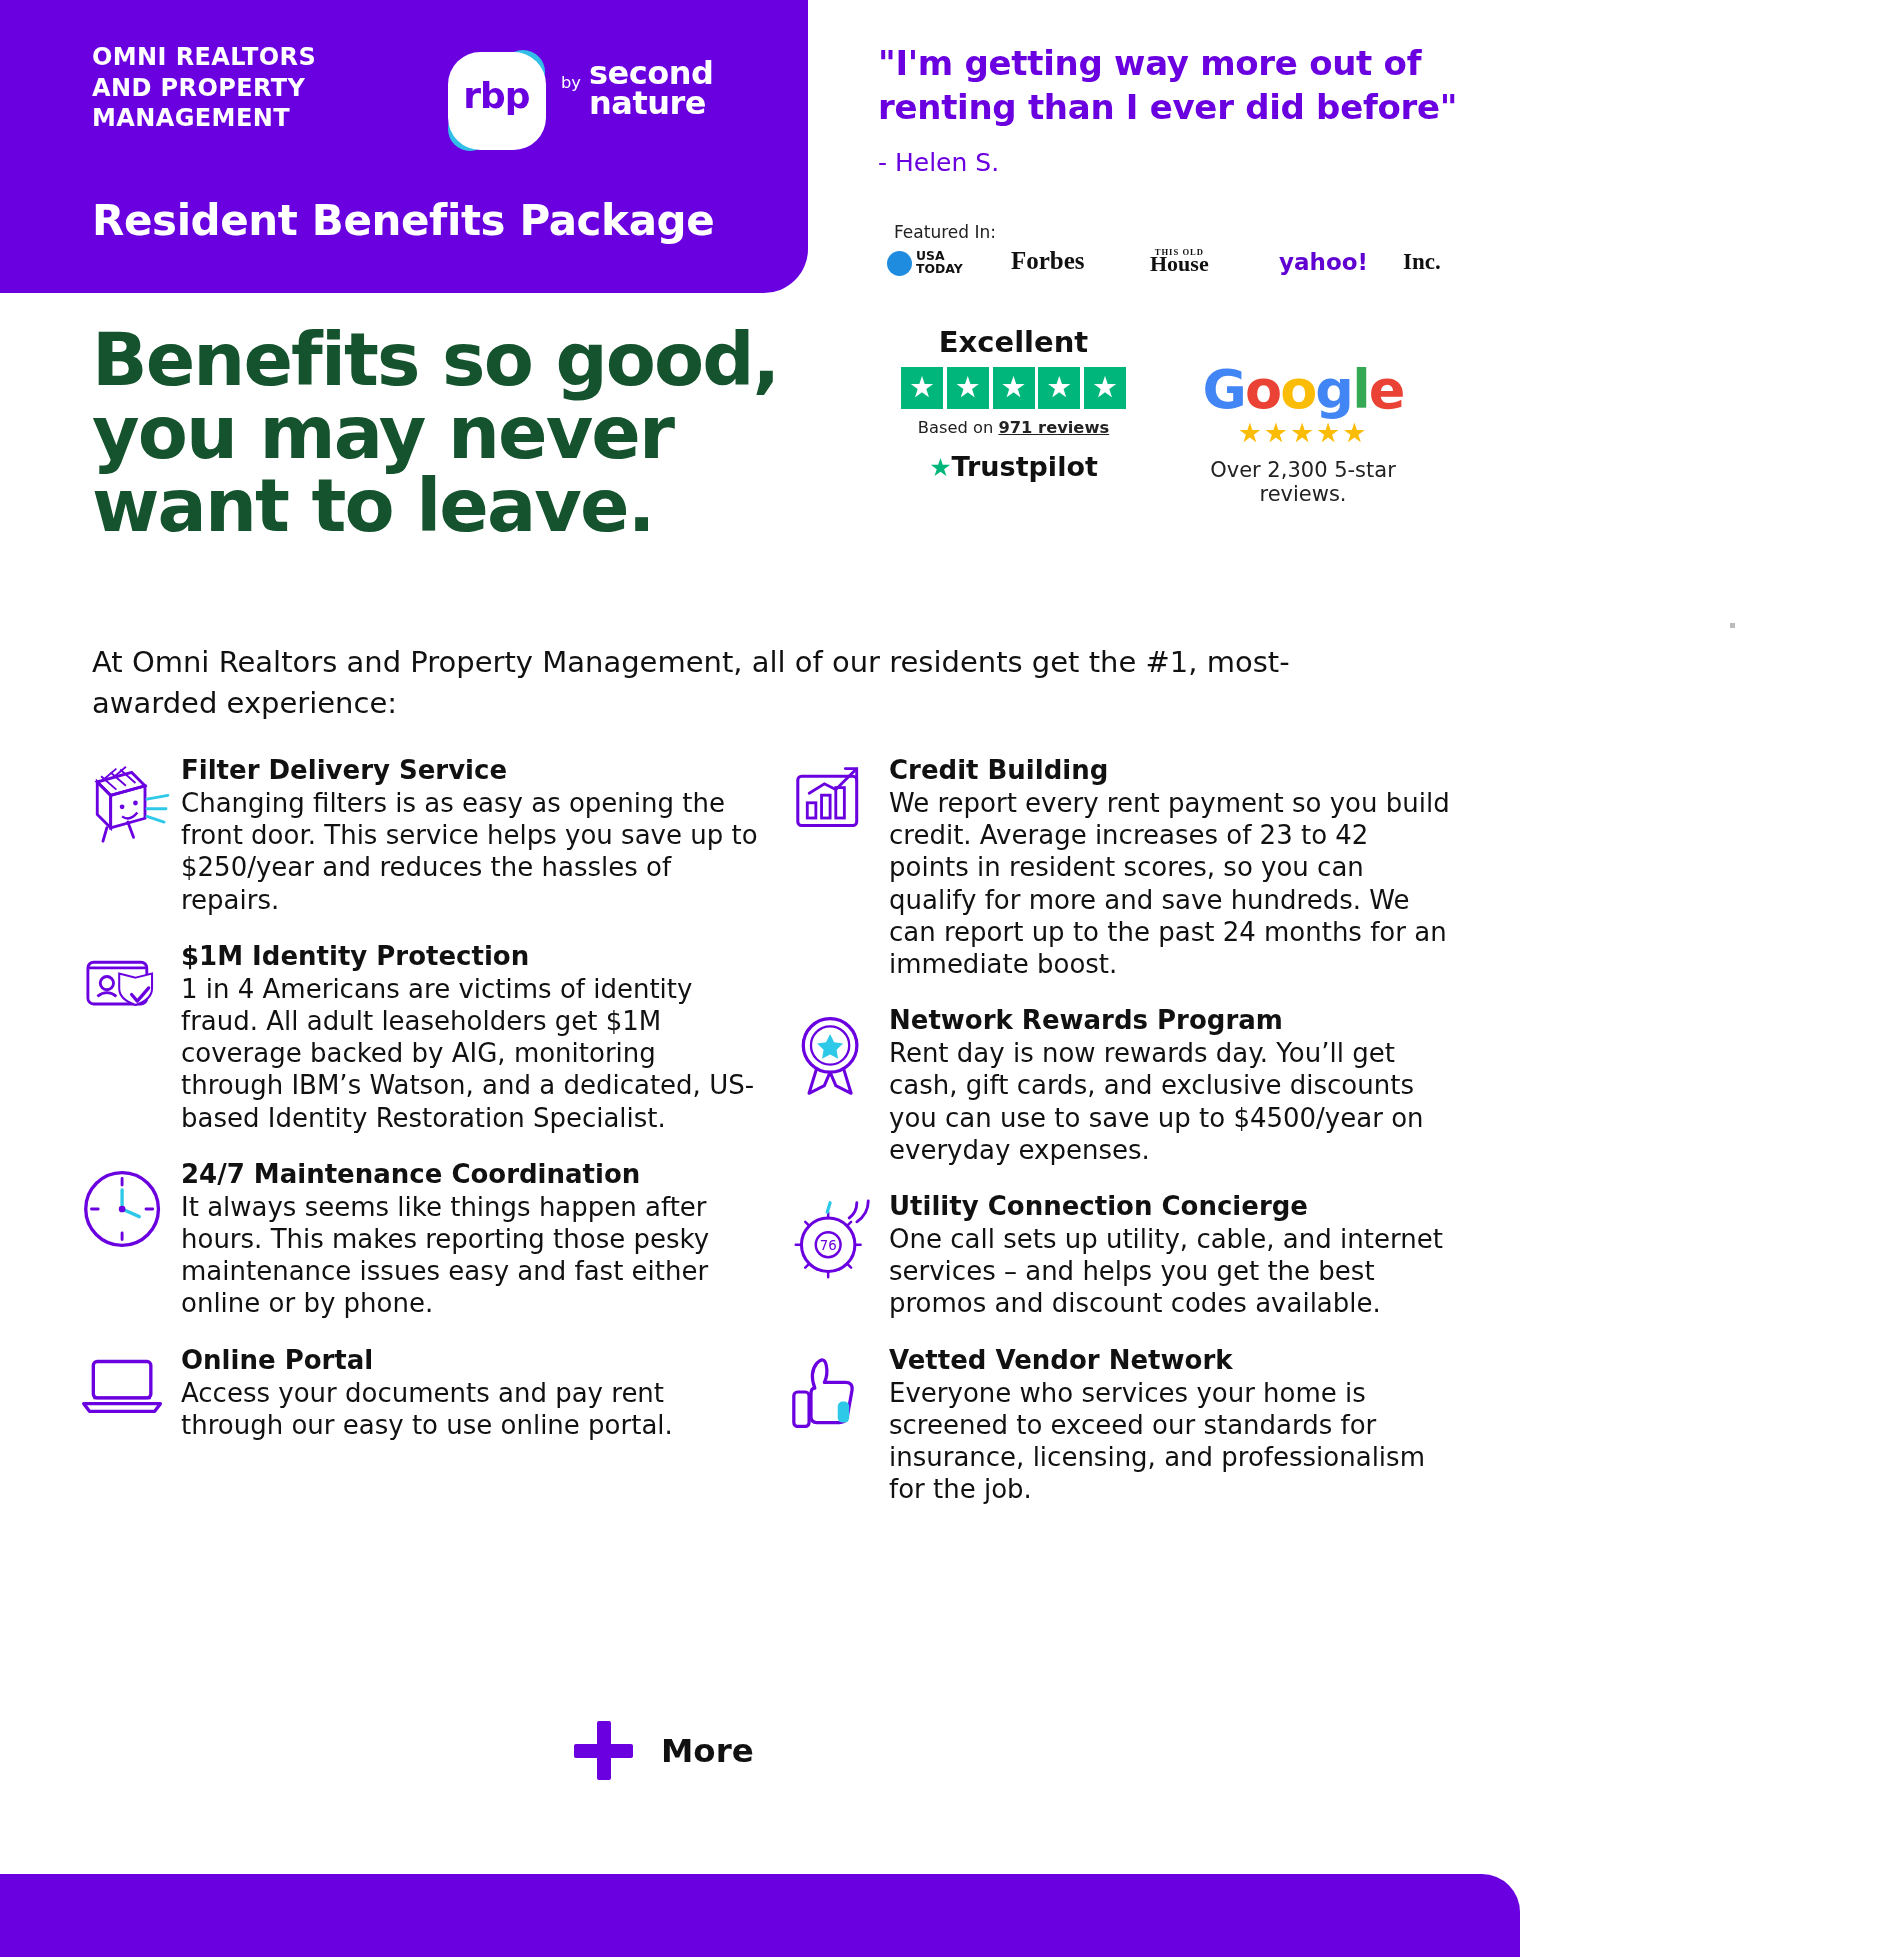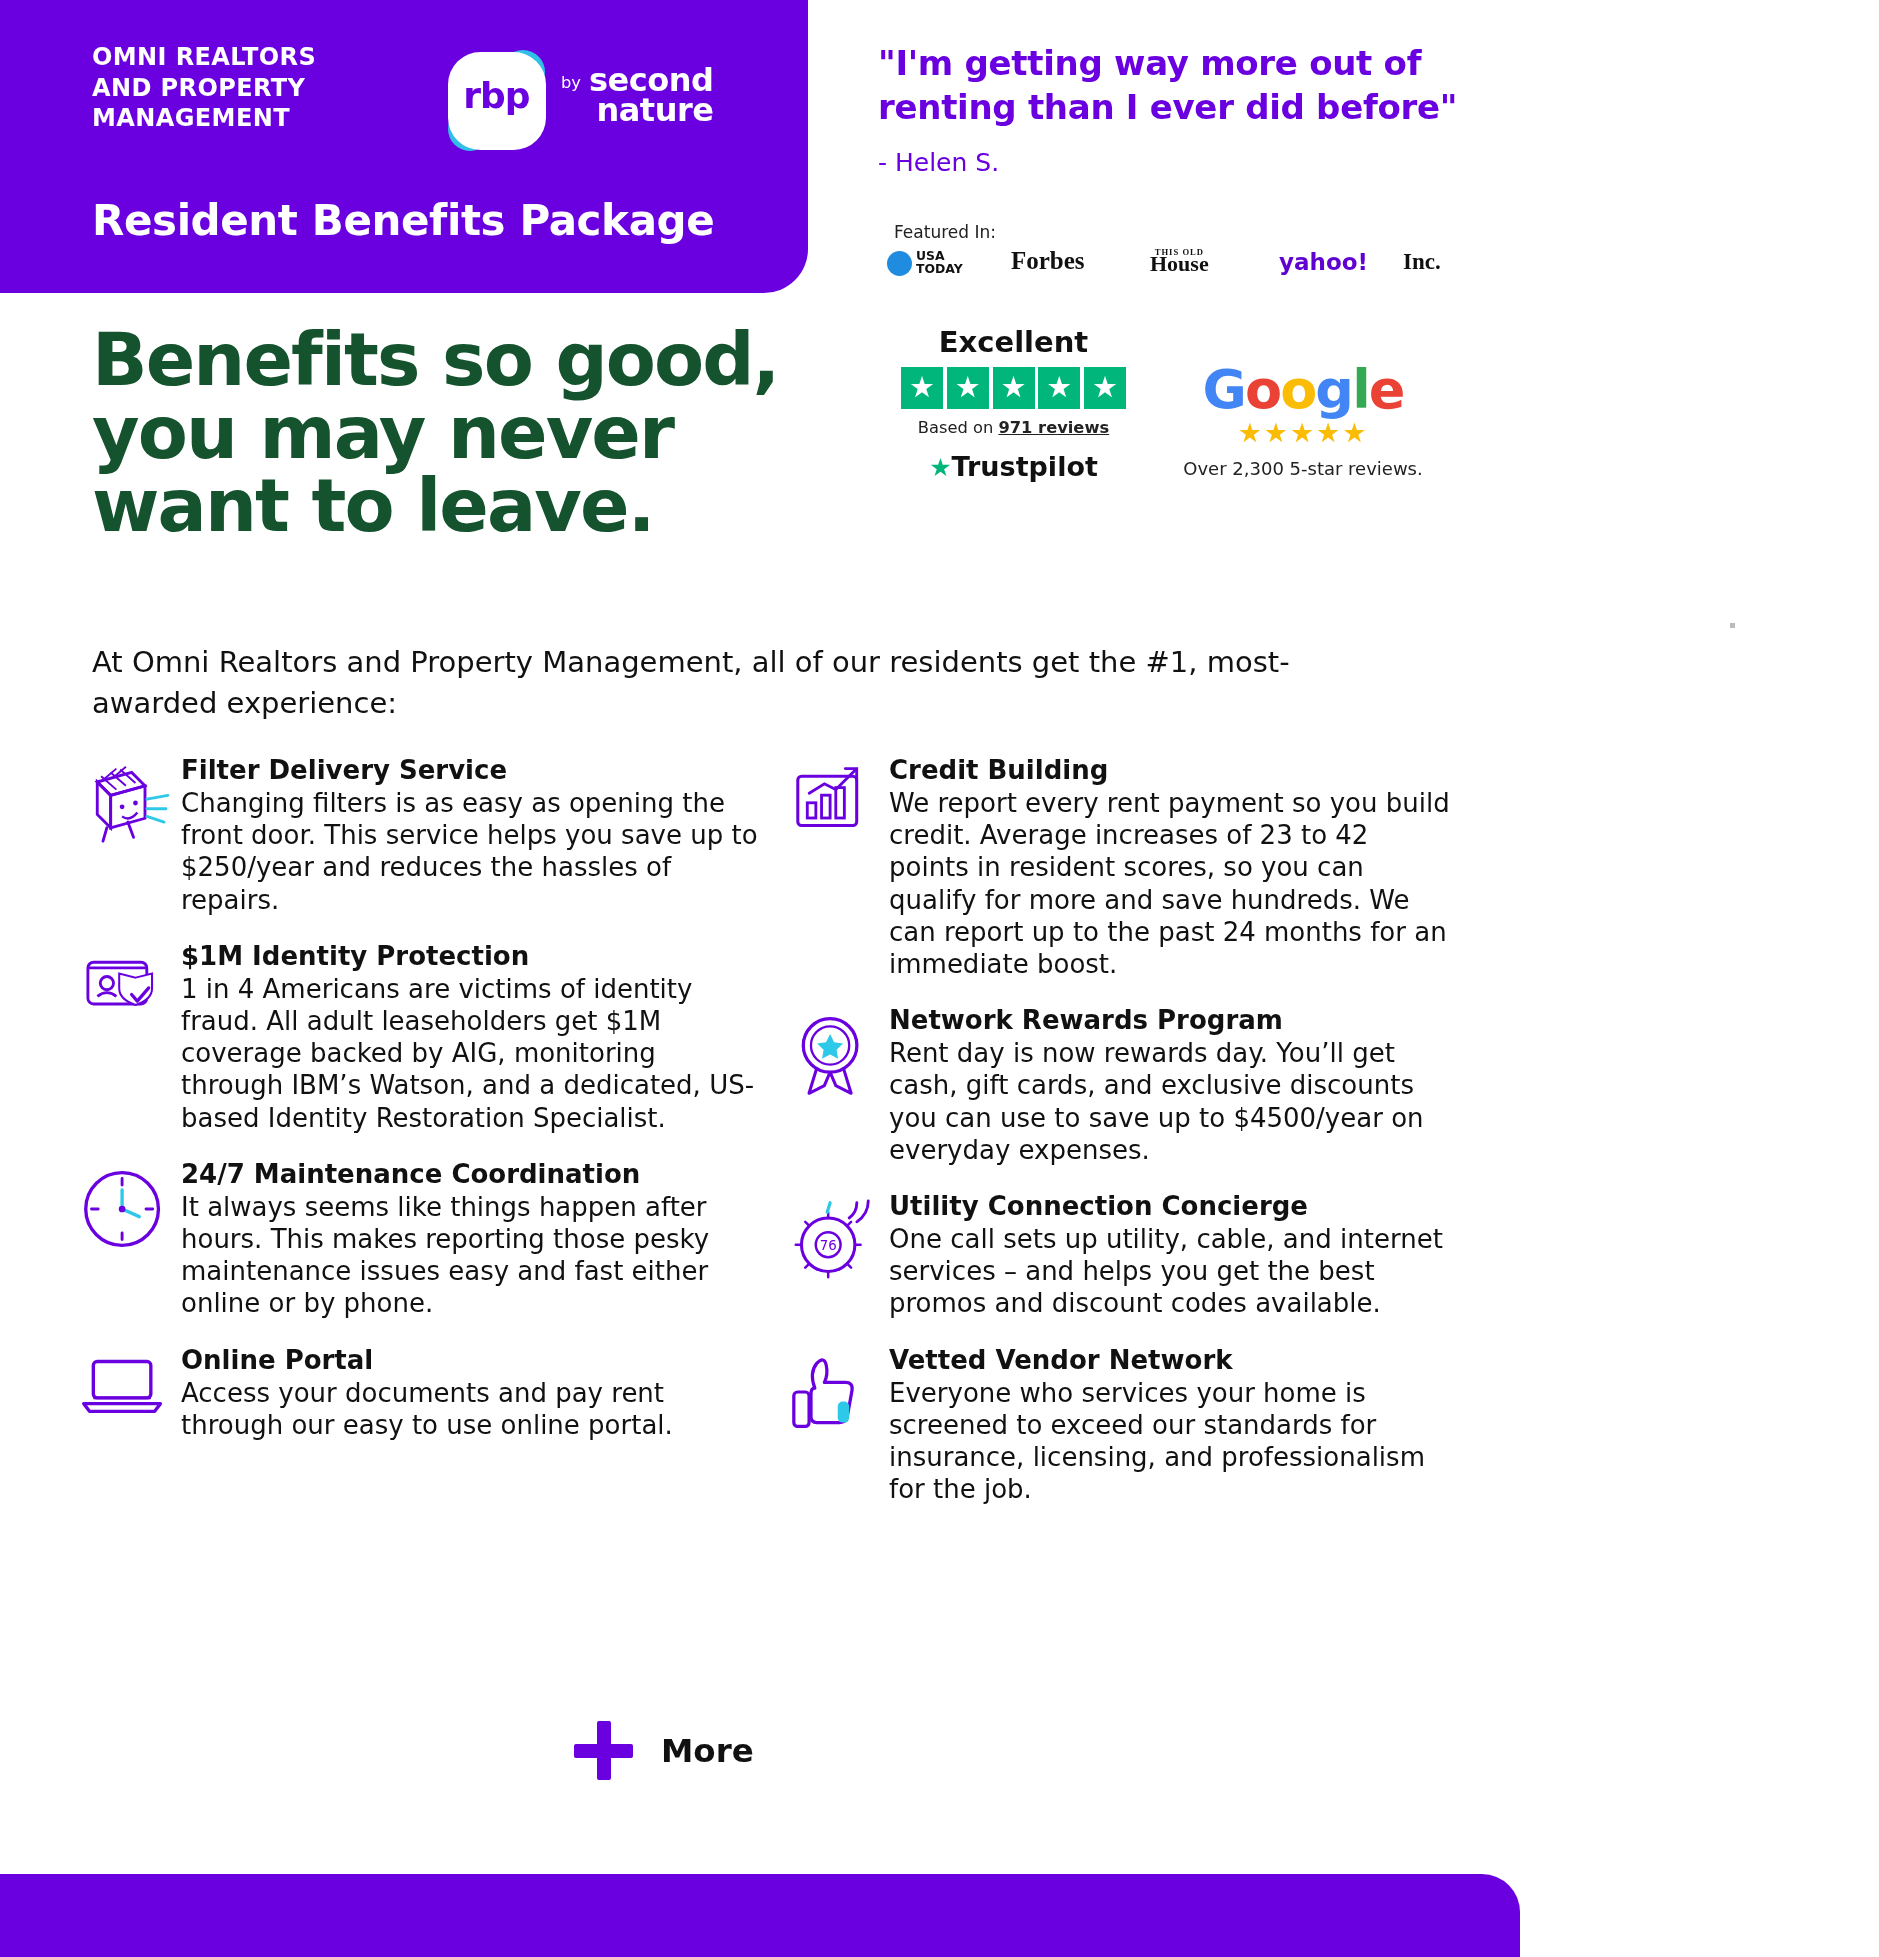--- a/index.html
+++ b/index.html
@@ -103,27 +103,26 @@
   .by-text {
     position: absolute;
     left: 117px;
     top: 25px;
     color: #ffffff;
     font-size: 16.3px;
   }
   .second-nature {
     position: absolute;
     left: 145px;
-    top: 17px;
+    top: 10px;
     color: #ffffff;
     font-size: 32px;
     font-weight: bold;
     line-height: 0.94;
     letter-spacing: -0.5px;
-    text-align: right;
   }
   .rbp-title {
     position: absolute;
     left: 92px;
     top: 196px;
     color: #ffffff;
     font-size: 42px;
     font-weight: bold;
     letter-spacing: -0.4px;
   }
@@ -229,21 +228,21 @@
   .google-block {
     position: absolute;
     left: 1174px;
     top: 358px;
     width: 258px;
     text-align: center;
   }
   .g-logo { font-size: 54px; font-weight: bold; letter-spacing: -1.9px; font-family: "DejaVu Sans", sans-serif; }
   .g-b { color: #4285F4; } .g-r { color: #EA4335; } .g-y { color: #FBBC05; } .g-g { color: #34A853; }
   .g-stars { color: #fbbc05; font-size: 27px; letter-spacing: 1.9px; margin-top: -3.8px; }
-  .g-sub { font-size: 18px; margin-top: 9.6px; color: #222; }
+  .g-sub { font-size: 21px; margin-top: 9.6px; color: #222; }
 
   
   .headline {
     position: absolute;
     left: 92px;
     top: 323px;
     width: 765px;
     font-size: 73px;
     font-weight: bold;
     line-height: 1.0;

